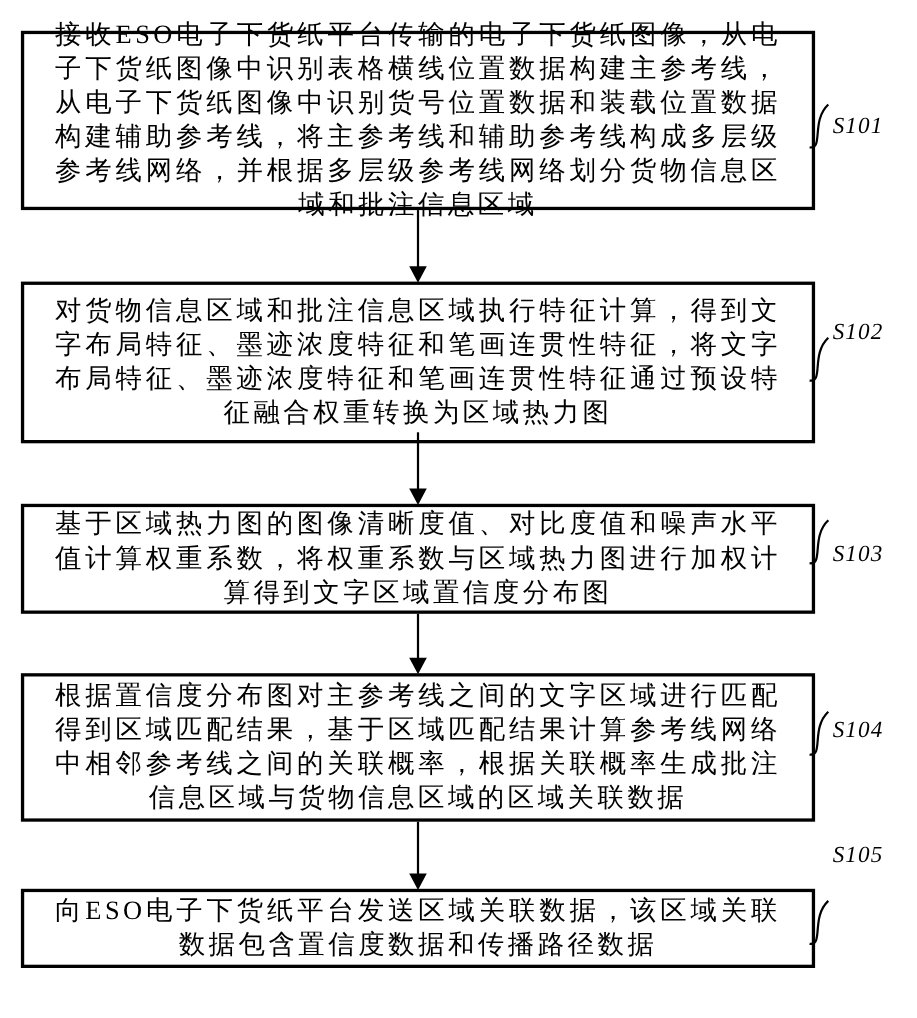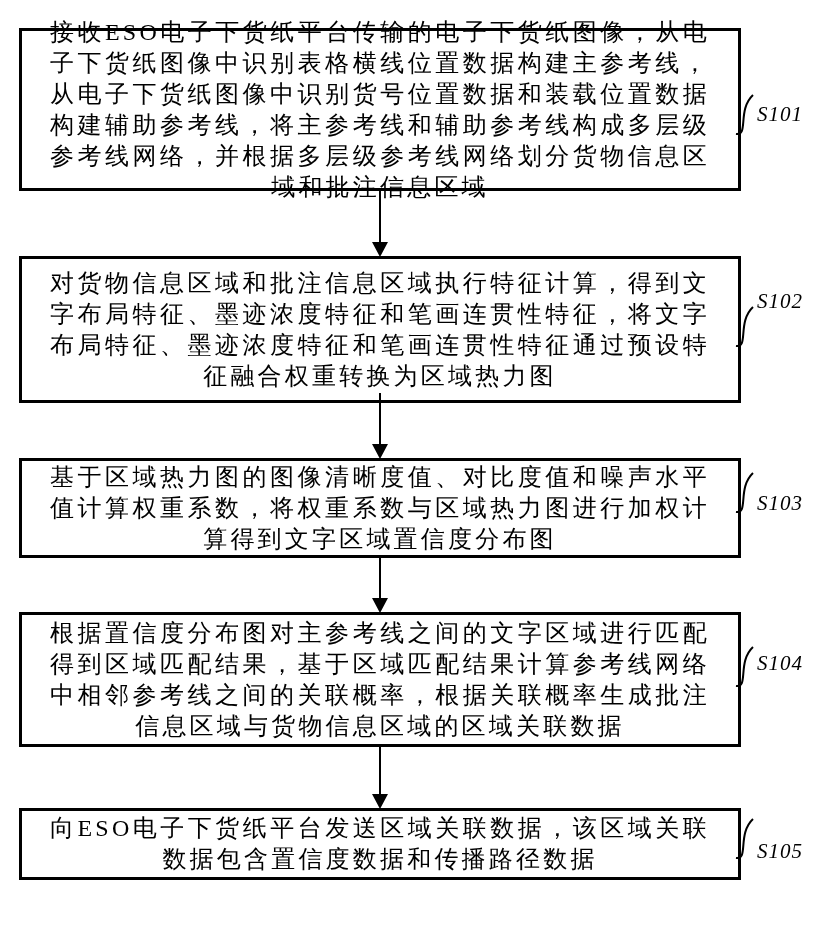--- a/index.html
+++ b/index.html
@@ -89,21 +89,21 @@
     font-style: italic;
     font-size: 21px;
     line-height: 22px;
     letter-spacing: 1px;
     white-space: nowrap;
   }
   #lab-1 { top: 103px;  }
   #lab-2 { top: 290px; }
   #lab-3 { top: 472px; margin-top: 20px; }
   #lab-4 { top: 652px; }
-  #lab-5 { top: 840px; }
+  #lab-5 { top: 766px; }
 </style>
 </head>
 <body>
 
 <div class="canvas">
 
   <div class="flow-box" id="box-1">
     <div class="box-text">接收ESO电子下货纸平台传输的电子下货纸图像，从电子下货纸图像中识别表格横线位置数据构建主参考线，从电子下货纸图像中识别货号位置数据和装载位置数据构建辅助参考线，将主参考线和辅助参考线构成多层级参考线网络，并根据多层级参考线网络划分货物信息区域和批注信息区域</div>
   </div>
   <div class="flow-box" id="box-2">

